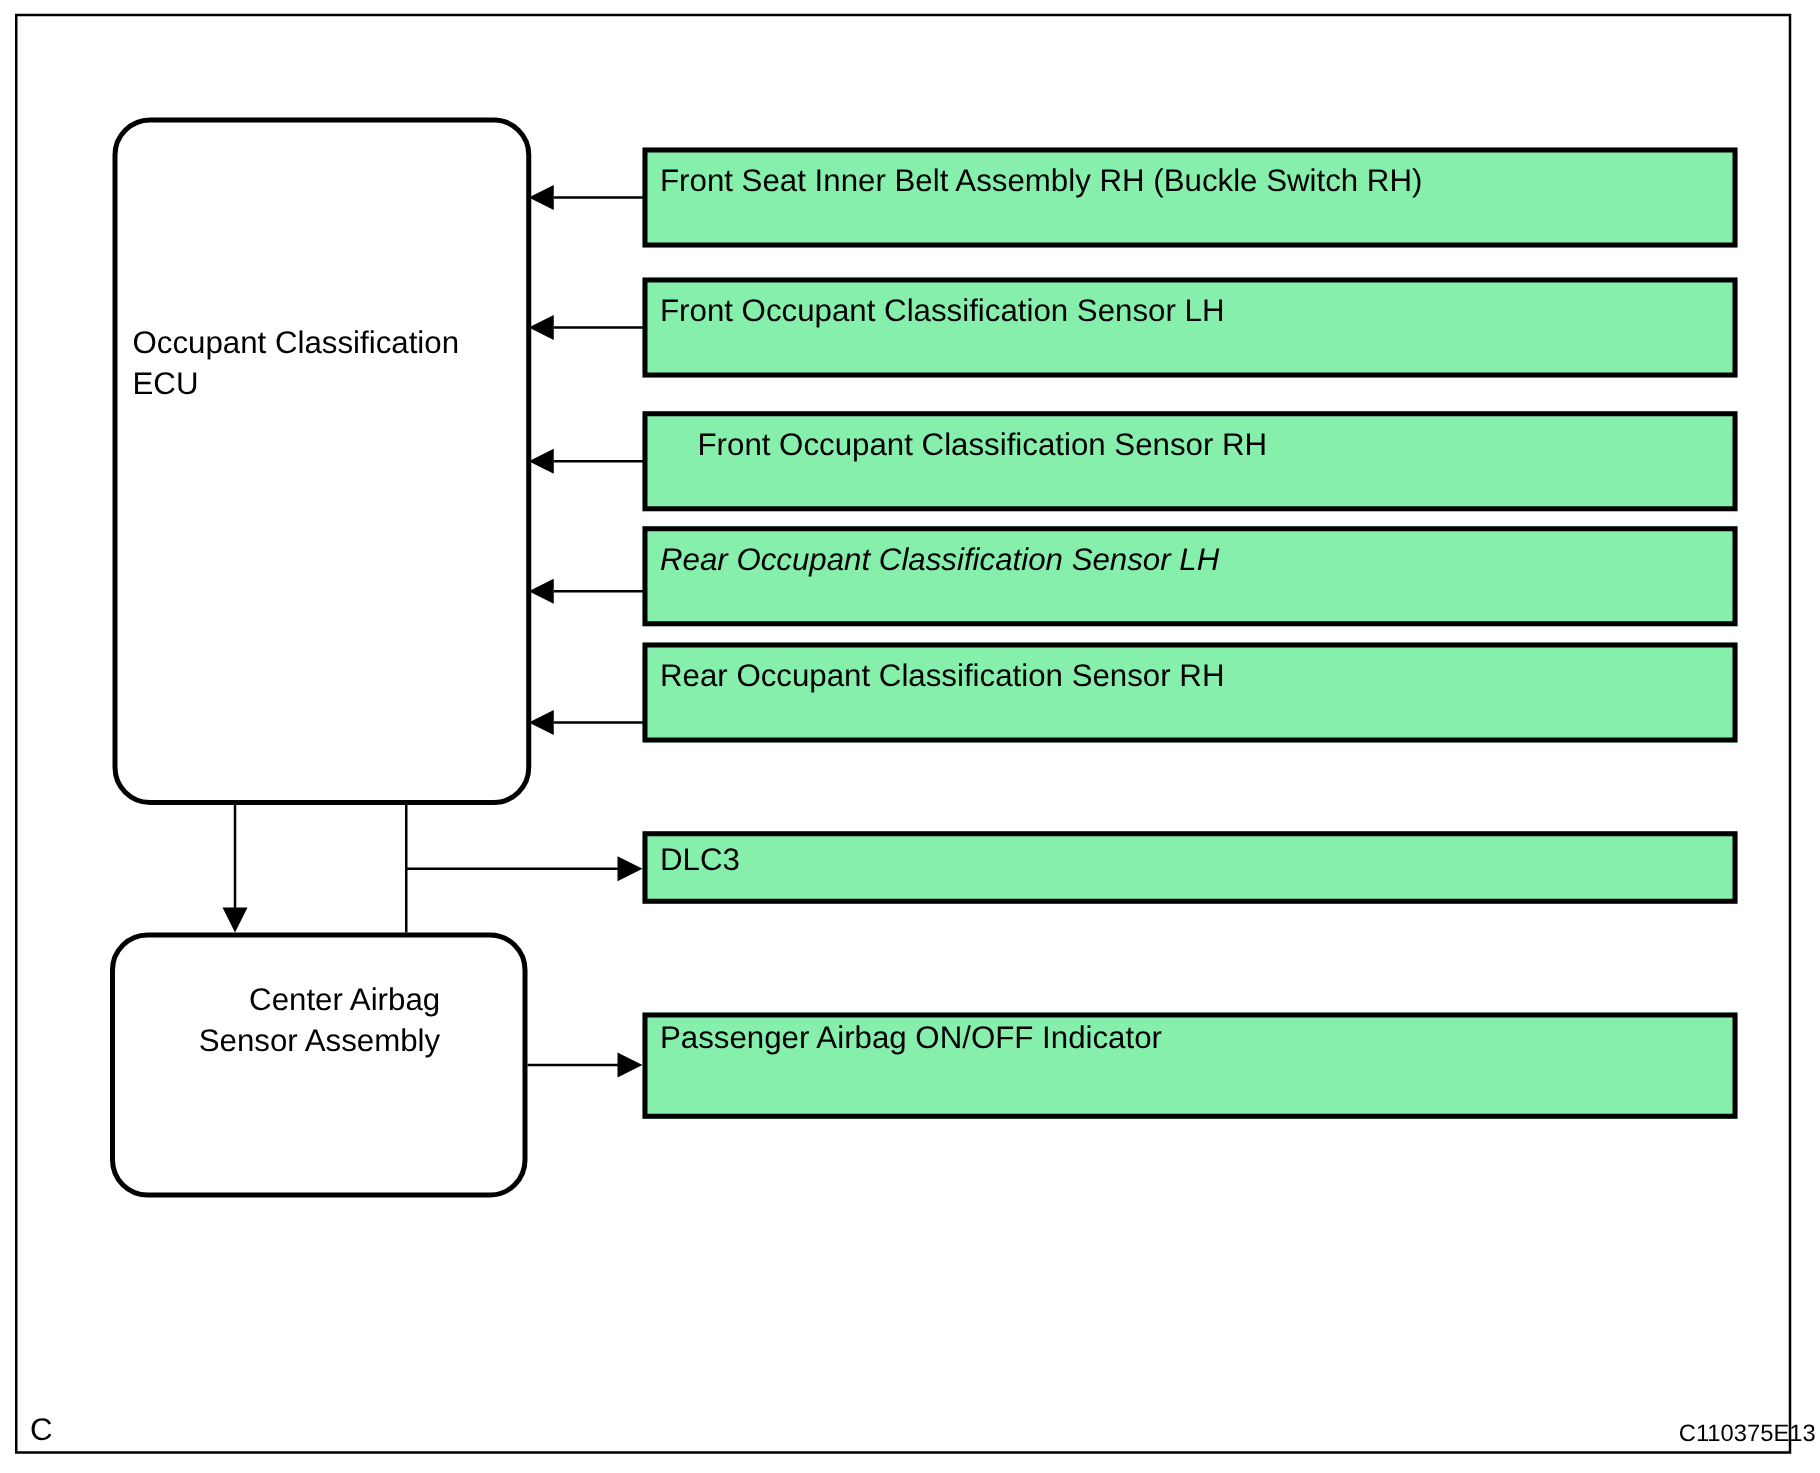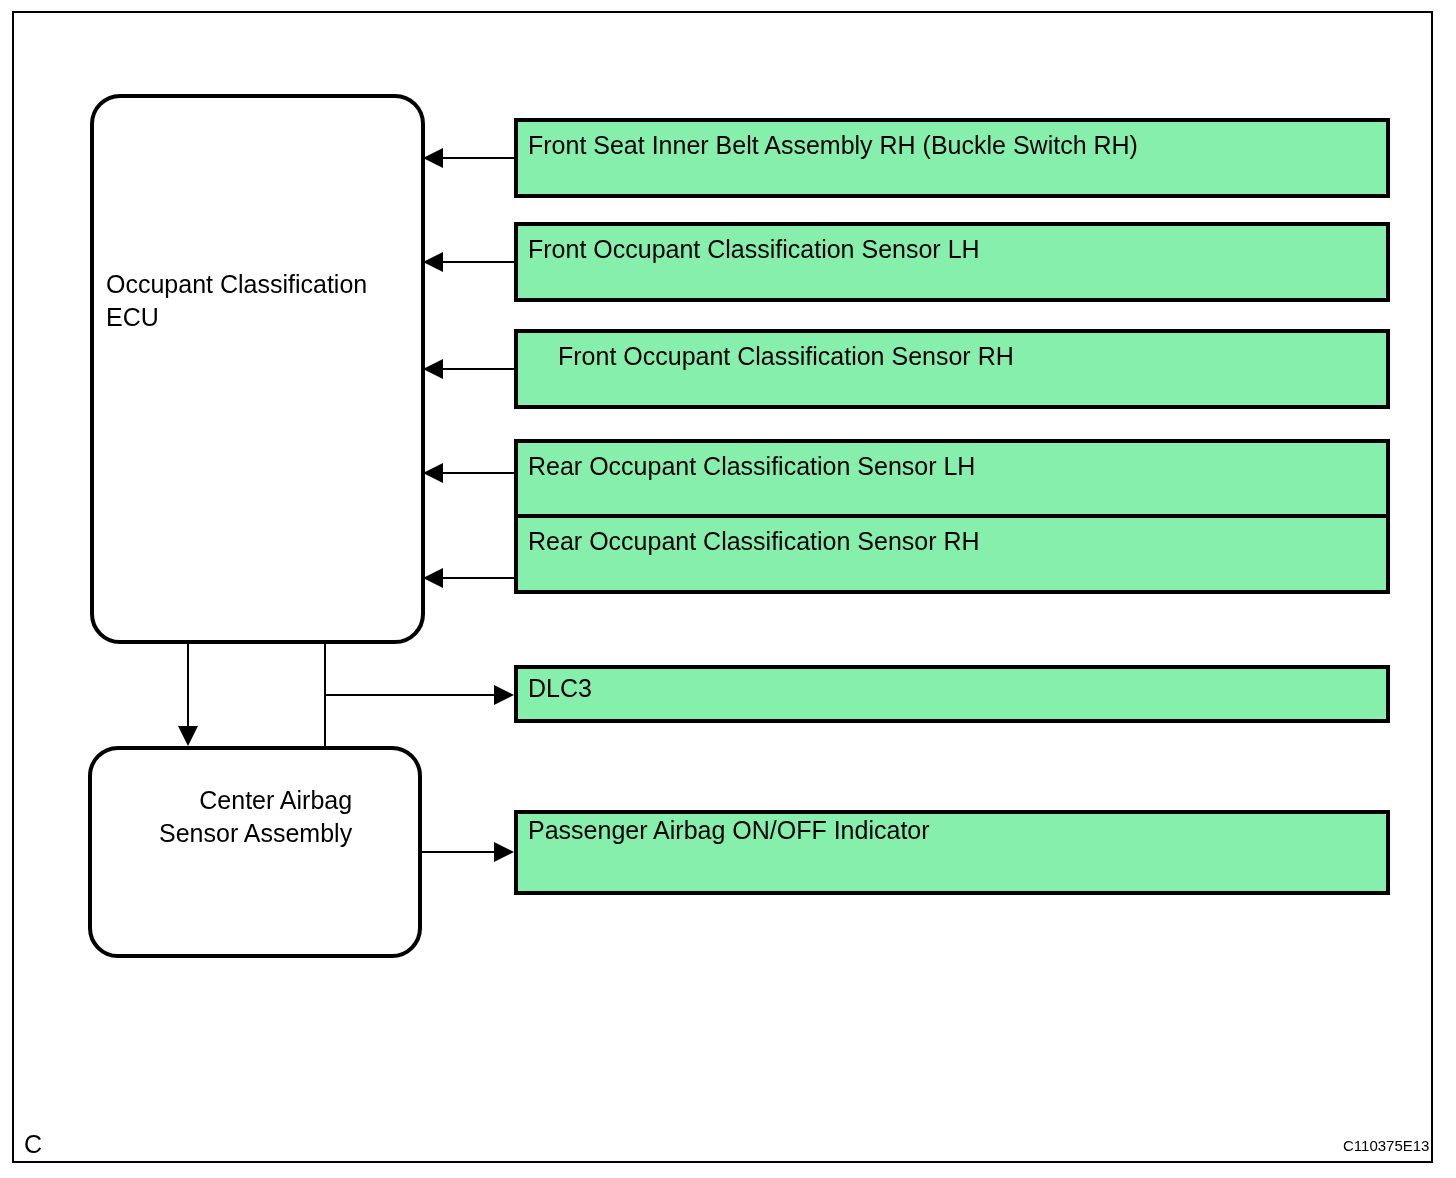--- a/index.html
+++ b/index.html
@@ -44,21 +44,21 @@
     height: 212px;
   }
   .node-label {
     position: absolute;
     font-size: 25px;
     line-height: 33px;
     white-space: pre-line;
   }
   .ecu-label {
     left: 106px;
-    top: 268px;
+    top: 258px;
   }
   .center-airbag-label {
     left: 159px;
     top: 784px;
     text-align: right;
   }
   .io-box {
     position: absolute;
     left: 514px;
     width: 876px;
@@ -66,21 +66,21 @@
     box-sizing: border-box;
     background: #86efac;
     font-size: 25px;
     padding: 9px 10px 0 10px;
     overflow: hidden;
   }
   .io-tall { height: 80px; }
   .box-1 { top: 118px; }
   .box-2 { top: 222px; }
   .box-3 { top: 329px; padding-left: 40px; }
-  .box-4 { top: 439px; }
+  .box-4 { top: 421px; font-style: italic; }
   .box-5 { top: 514px; }
   .dlc3-box { top: 665px; height: 58px; padding-top: 5px; }
   .passenger-box { top: 810px; height: 85px; padding-top: 2px; }
 
   .h-line, .v-line {
     position: absolute;
     background: #000000;
   }
   .h-line { height: 2px; }
   .v-line { width: 2px; }
@@ -108,21 +108,21 @@
   .footer-page-marker {
     position: absolute;
     left: 24px;
     top: 1130px;
     font-size: 25px;
   }
   .footer-figure-code {
     position: absolute;
     left: 1343px;
     top: 1137px;
-    font-size: 15px;
+    font-size: 19px;
   }
 </style>
 </head>
 <body>
 
 <div class="frame"></div>
 
 <div class="rounded-node ecu-box"></div>
 <div class="node-label ecu-label">Occupant Classification
 ECU</div>

